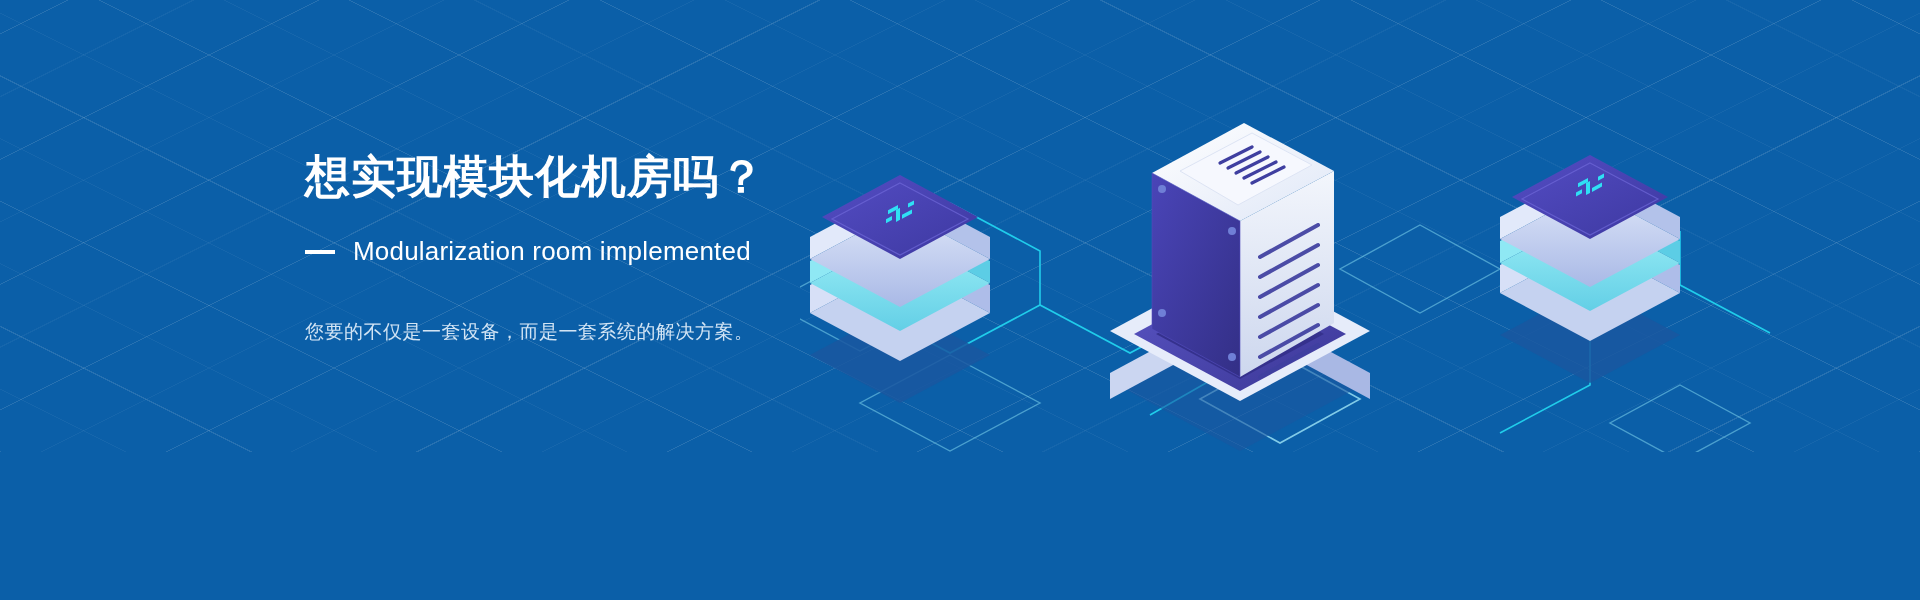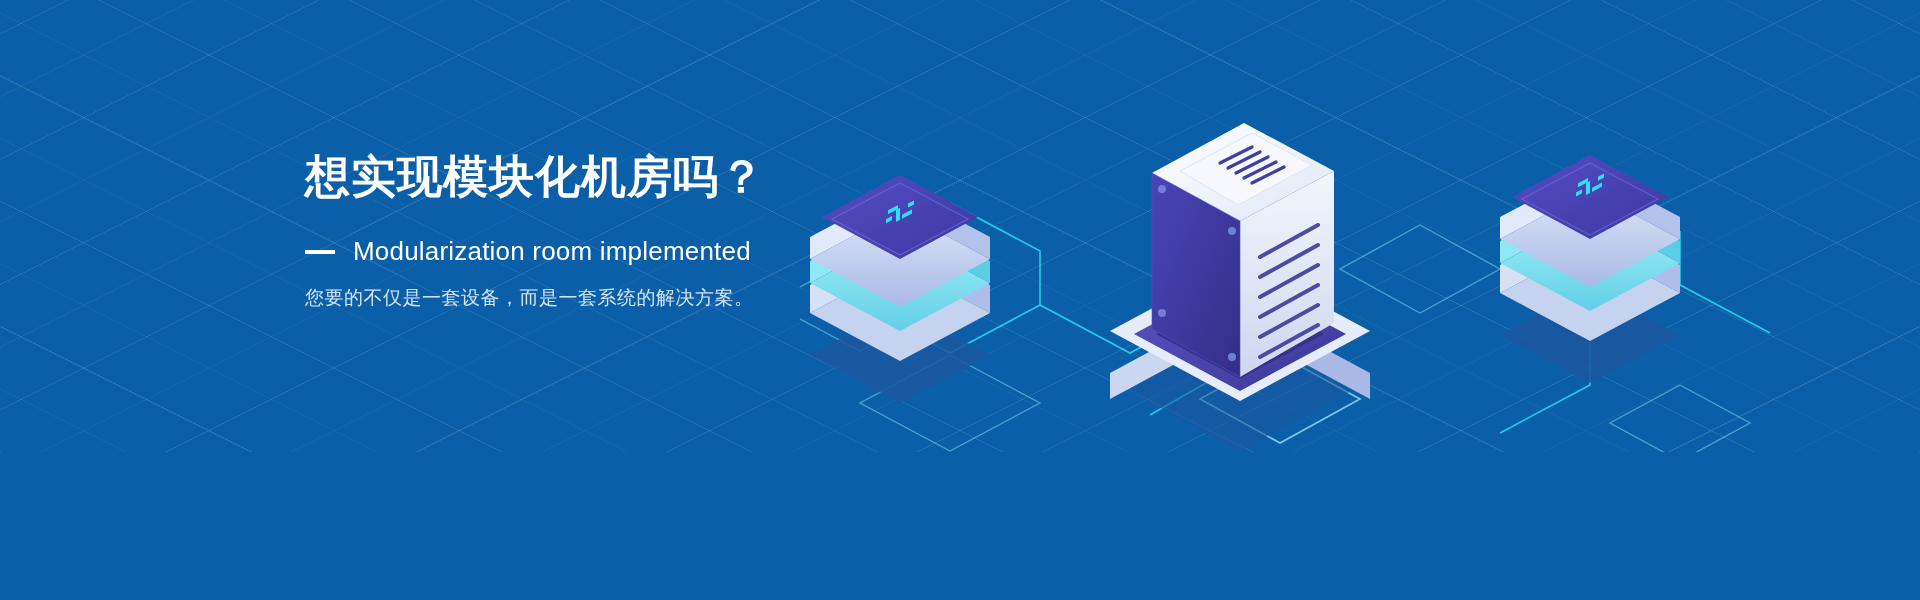--- a/index.html
+++ b/index.html
@@ -65,21 +65,21 @@
     flex:none;
   }
   .subhead {
     color:#ffffff;
     font-size:26px;
     font-weight:400;
     letter-spacing:0.2px;
     white-space:nowrap;
   }
   .body-text {
-    margin-top:18px;
+    margin-top:52px;
     color:#d2e4f4;
     font-size:19px;
     font-weight:400;
     letter-spacing:0.5px;
     white-space:nowrap;
   }
 
   
   .art {
     position:absolute;

